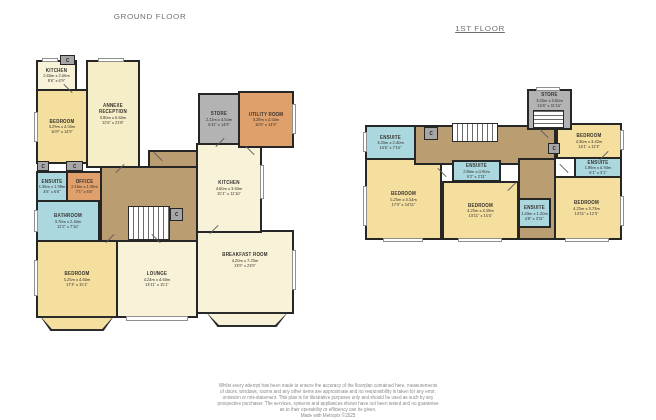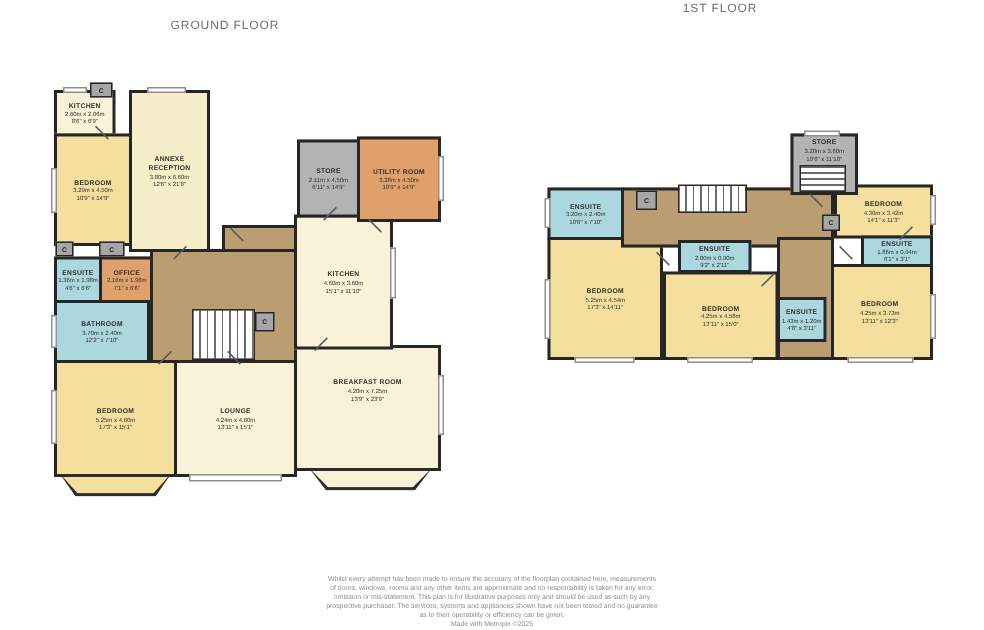--- a/index.html
+++ b/index.html
@@ -27,21 +27,21 @@
   .bay .outer{position:absolute;inset:0;background:#2c2c2c;}
   .bay .inner{position:absolute;inset:2px;background:#f8f2d8;}
   .footer{position:absolute;left:158px;top:383px;width:340px;text-align:center;font-size:4.6px;line-height:1.3;color:#8c8c8c;}
 </style>
 </head>
 <body>
 
 <div id="canvas">
 
   <div class="title" style="left:60px;top:12px;width:180px;">GROUND FLOOR</div>
-  <div class="title" style="left:390px;top:1px;width:180px;">1ST FLOOR</div>
+  <div class="title" style="left:390px;top:24px;width:180px;text-decoration:underline;">1ST FLOOR</div>
 
   <div>
 
     <div class="room c-cream" style="left:36px;top:60px;width:41px;height:31px;">
       <div class="lbl">
         <div class="rn">KITCHEN</div>
         <div class="rd">2.60m x 2.06m</div>
         <div class="rd">8'6" x 6'9"</div>
       </div>
     </div>

